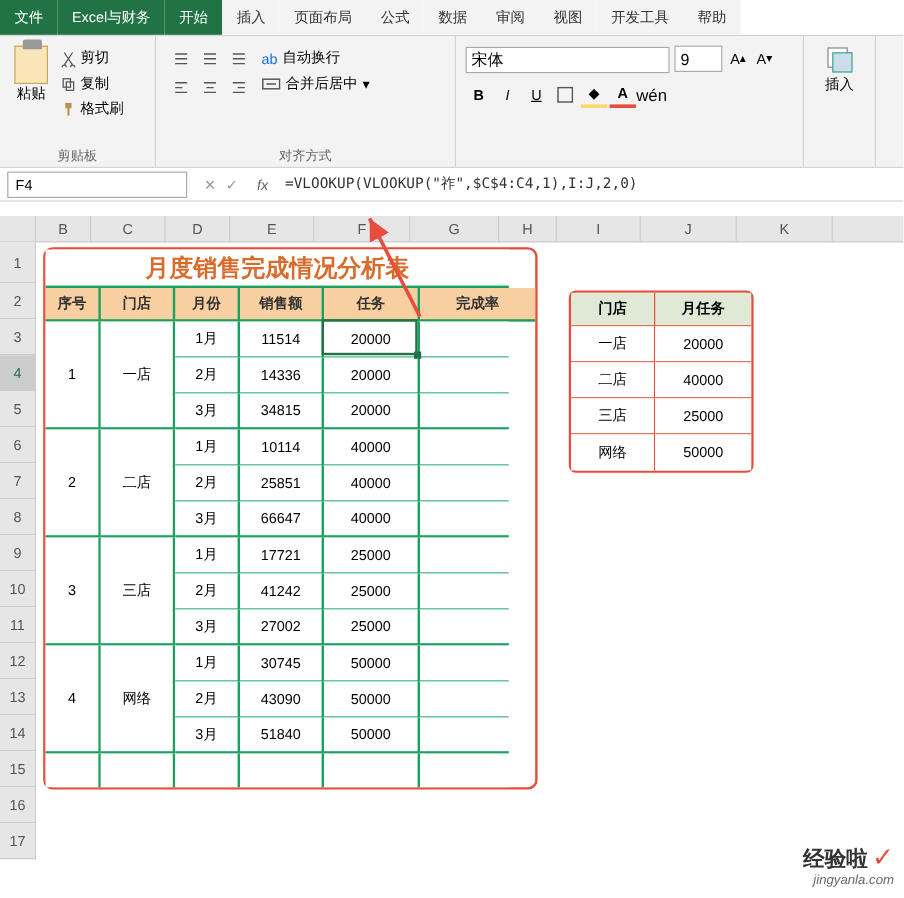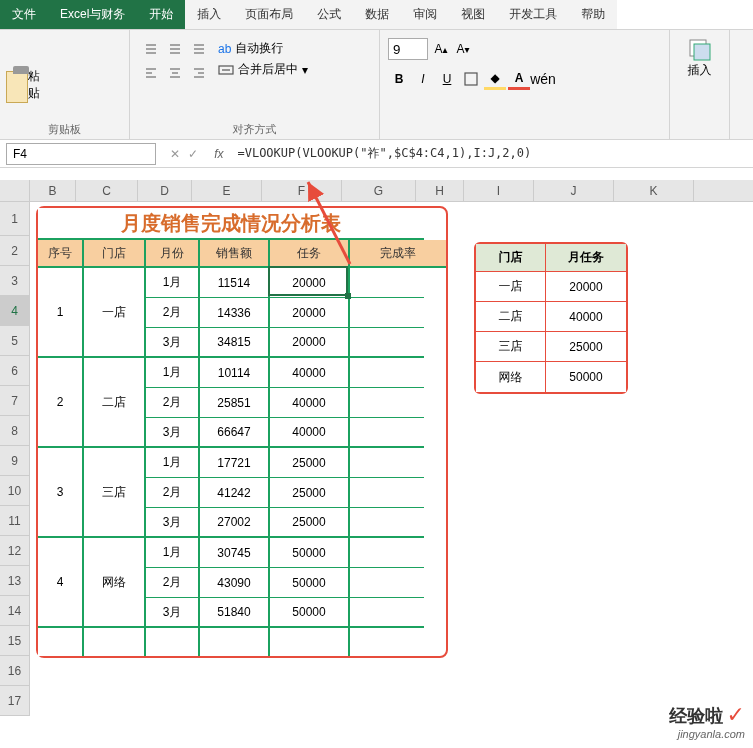--- a/index.html
+++ b/index.html
@@ -12,21 +12,21 @@
     .tab.custom { background: #217346; color: #fff; }
     .tab.active { background: #217346; color: #fff; }
     .tab.normal { background: #f3f3f3; }
     
     
     .ribbon { background: #f3f3f3; height: 110px; border-bottom: 1px solid #d4d4d4; display: flex; }
     .group { border-right: 1px solid #d4d4d4; padding: 4px 6px; display: flex; flex-direction: column; position: relative; }
     .group-label { position: absolute; bottom: 2px; left: 0; right: 0; text-align: center; color: #666; font-size: 11px; }
     .group-body { flex: 1; display: flex; }
     
-    .paste-big { display: flex; flex-direction: row; align-items: center; width: 40px; }
+    .paste-big { display: flex; flex-direction: column; align-items: center; width: 40px; }
     .paste-icon { width: 28px; height: 32px; background: #f8e6b8; border: 1px solid #c9a855; position: relative; margin-top: 4px; }
     .paste-icon::before { content: ''; position: absolute; top: -6px; left: 6px; width: 16px; height: 8px; background: #999; border-radius: 2px 2px 0 0; }
     
     .mini-row { display: flex; align-items: center; gap: 3px; padding: 2px 4px; }
     .mini-icon { width: 14px; height: 14px; }
     
     .align-btns { display: grid; grid-template-columns: repeat(3, 22px); grid-template-rows: repeat(2, 22px); gap: 2px; margin: 4px; }
     .abtn { border: 1px solid transparent; display: flex; align-items: center; justify-content: center; }
     
     .wrap-btn { display: flex; align-items: center; gap: 4px; padding: 2px 4px; }
@@ -58,21 +58,21 @@
     
     .rows { display: flex; flex-direction: column; }
     .row { display: flex; height: 30px; }
     .rh { width: 30px; background: #e6e6e6; border-right: 1px solid #ccc; border-bottom: 1px solid #ccc; display: flex; align-items: center; justify-content: center; color: #555; }
     .rh.sel { background: #ccc; color: #217346; }
     
     
     .main-tbl { position: absolute; left: 36px; top: 4px; border: 2px solid #e74c3c; border-radius: 8px; }
     .main-title { height: 32px; display: flex; align-items: center; justify-content: center; font-size: 20px; font-weight: bold; color: #d86c2c; background: #fff; border-bottom: 2px solid #1ba15f; }
     .hdr-row { display: flex; background: #f8cfa0; height: 28px; }
-    .th { border-right: 2px solid #1ba15f; border-bottom: 2px solid #1ba15f; display: flex; align-items: center; justify-content: center; font-weight: normal; color: #333; }
+    .th { border-right: 2px solid #1ba15f; border-bottom: 2px solid #1ba15f; display: flex; align-items: center; justify-content: center; font-weight: bold; color: #333; }
     .td { border-right: 2px solid #1ba15f; border-bottom: 1px solid #1ba15f; display: flex; align-items: center; justify-content: center; height: 30px; background: #fff; }
     .td.rbb { border-bottom: 2px solid #1ba15f; }
     .mc { border-right: 2px solid #1ba15f; border-bottom: 2px solid #1ba15f; display: flex; align-items: center; justify-content: center; background: #fff; }
     
     
     .side-tbl { position: absolute; left: 474px; top: 40px; border: 2px solid #e74c3c; border-radius: 6px; }
     .side-hdr { display: flex; background: #dfe9d6; }
     .sth { border-right: 1px solid #e74c3c; border-bottom: 1px solid #e74c3c; display: flex; align-items: center; justify-content: center; font-weight: bold; height: 28px; }
     .std { border-right: 1px solid #e74c3c; border-bottom: 1px solid #e74c3c; display: flex; align-items: center; justify-content: center; height: 30px; background: #fff; }
     
@@ -105,20 +105,41 @@
   <div class="tab normal">帮助</div>
 </div>
 
 <div class="ribbon">
   <div class="group" style="width:130px">
     <div class="group-body">
       <div class="paste-big">
         <div class="paste-icon"></div>
         <span>粘贴</span>
       </div>
+      <div style="display:flex;flex-direction:column;justify-content:flex-start;padding-top:4px">
+        <div class="mini-row">
+          <svg class="mini-icon line-icon" viewBox="0 0 16 16">
+              <path d="M4 2 L12 14 M12 2 L4 14 M4 14 a2 2 0 1 0 0.1 0 M12 14 a2 2 0 1 0 0.1 0"></path>
+            </svg>
+          <span>剪切</span>
+        </div>
+        <div class="mini-row">
+          <svg class="mini-icon line-icon" viewBox="0 0 16 16">
+              <rect x="3" y="3" width="7" height="8"></rect>
+              <rect x="6" y="6" width="7" height="8"></rect>
+            </svg>
+          <span>复制</span>
+        </div>
+        <div class="mini-row">
+          <svg class="mini-icon" viewBox="0 0 16 16">
+              <path fill="#c09050" d="M5 2 h6 v5 h-2 v7 h-2 v-7 h-2 z"></path>
+            </svg>
+          <span>格式刷</span>
+        </div>
+      </div>
     </div>
     <div class="group-label">剪贴板</div>
   </div>
 
   <div class="group" style="width:250px">
     <div class="group-body">
       <div class="align-btns">
         <div class="abtn">
             <svg class="line-icon" width="14" height="14">
               <path d="M2 3h10M2 7h10M2 11h10"></path>
@@ -164,20 +185,21 @@
           <span>▾</span>
         </div>
       </div>
     </div>
     <div class="group-label">对齐方式</div>
   </div>
 
   <div class="group" style="width:290px">
     <div class="group-body" style="flex-direction:column">
       <div style="display:flex;align-items:center">
+        <input class="font-select" value="宋体" style="">
         <input class="size-select" value="9" style="">
         <div class="fbtn">A<sup>▴</sup></div>
         <div class="fbtn">A<sup>▾</sup></div>
       </div>
       <div class="font-btns">
         <div class="fbtn">
             <b>B</b>
           </div>
         <div class="fbtn">
             <i>I</i>

